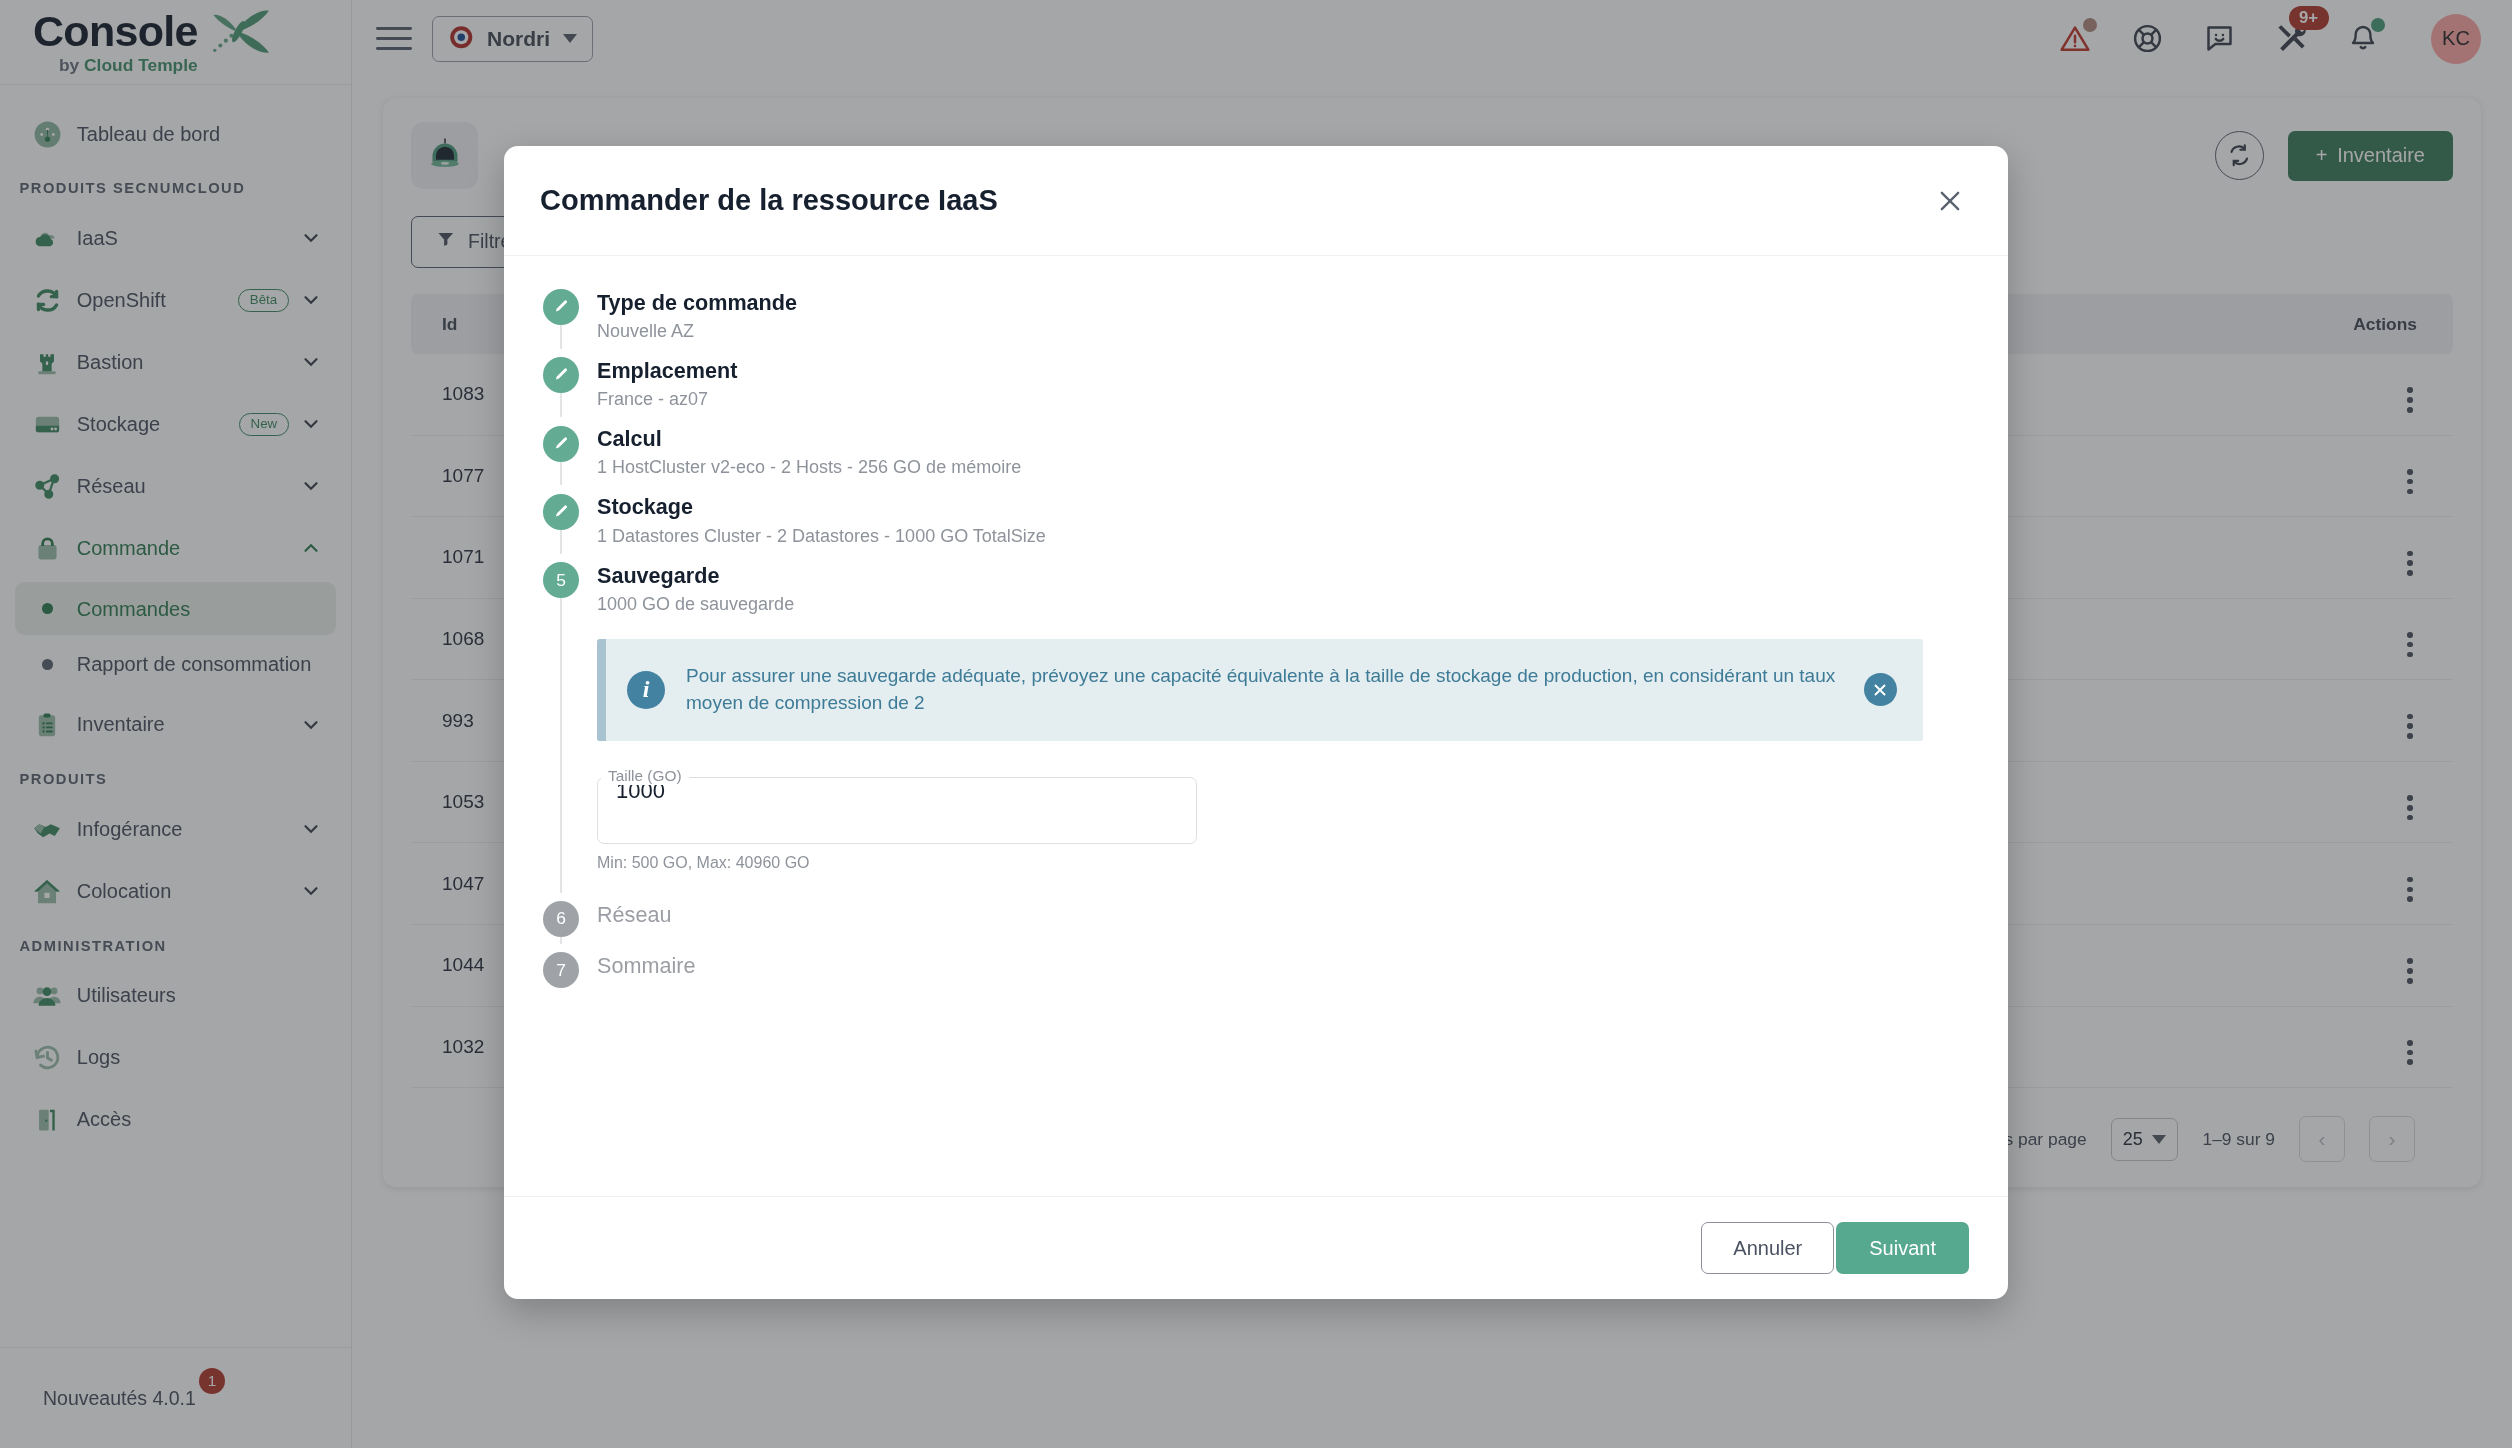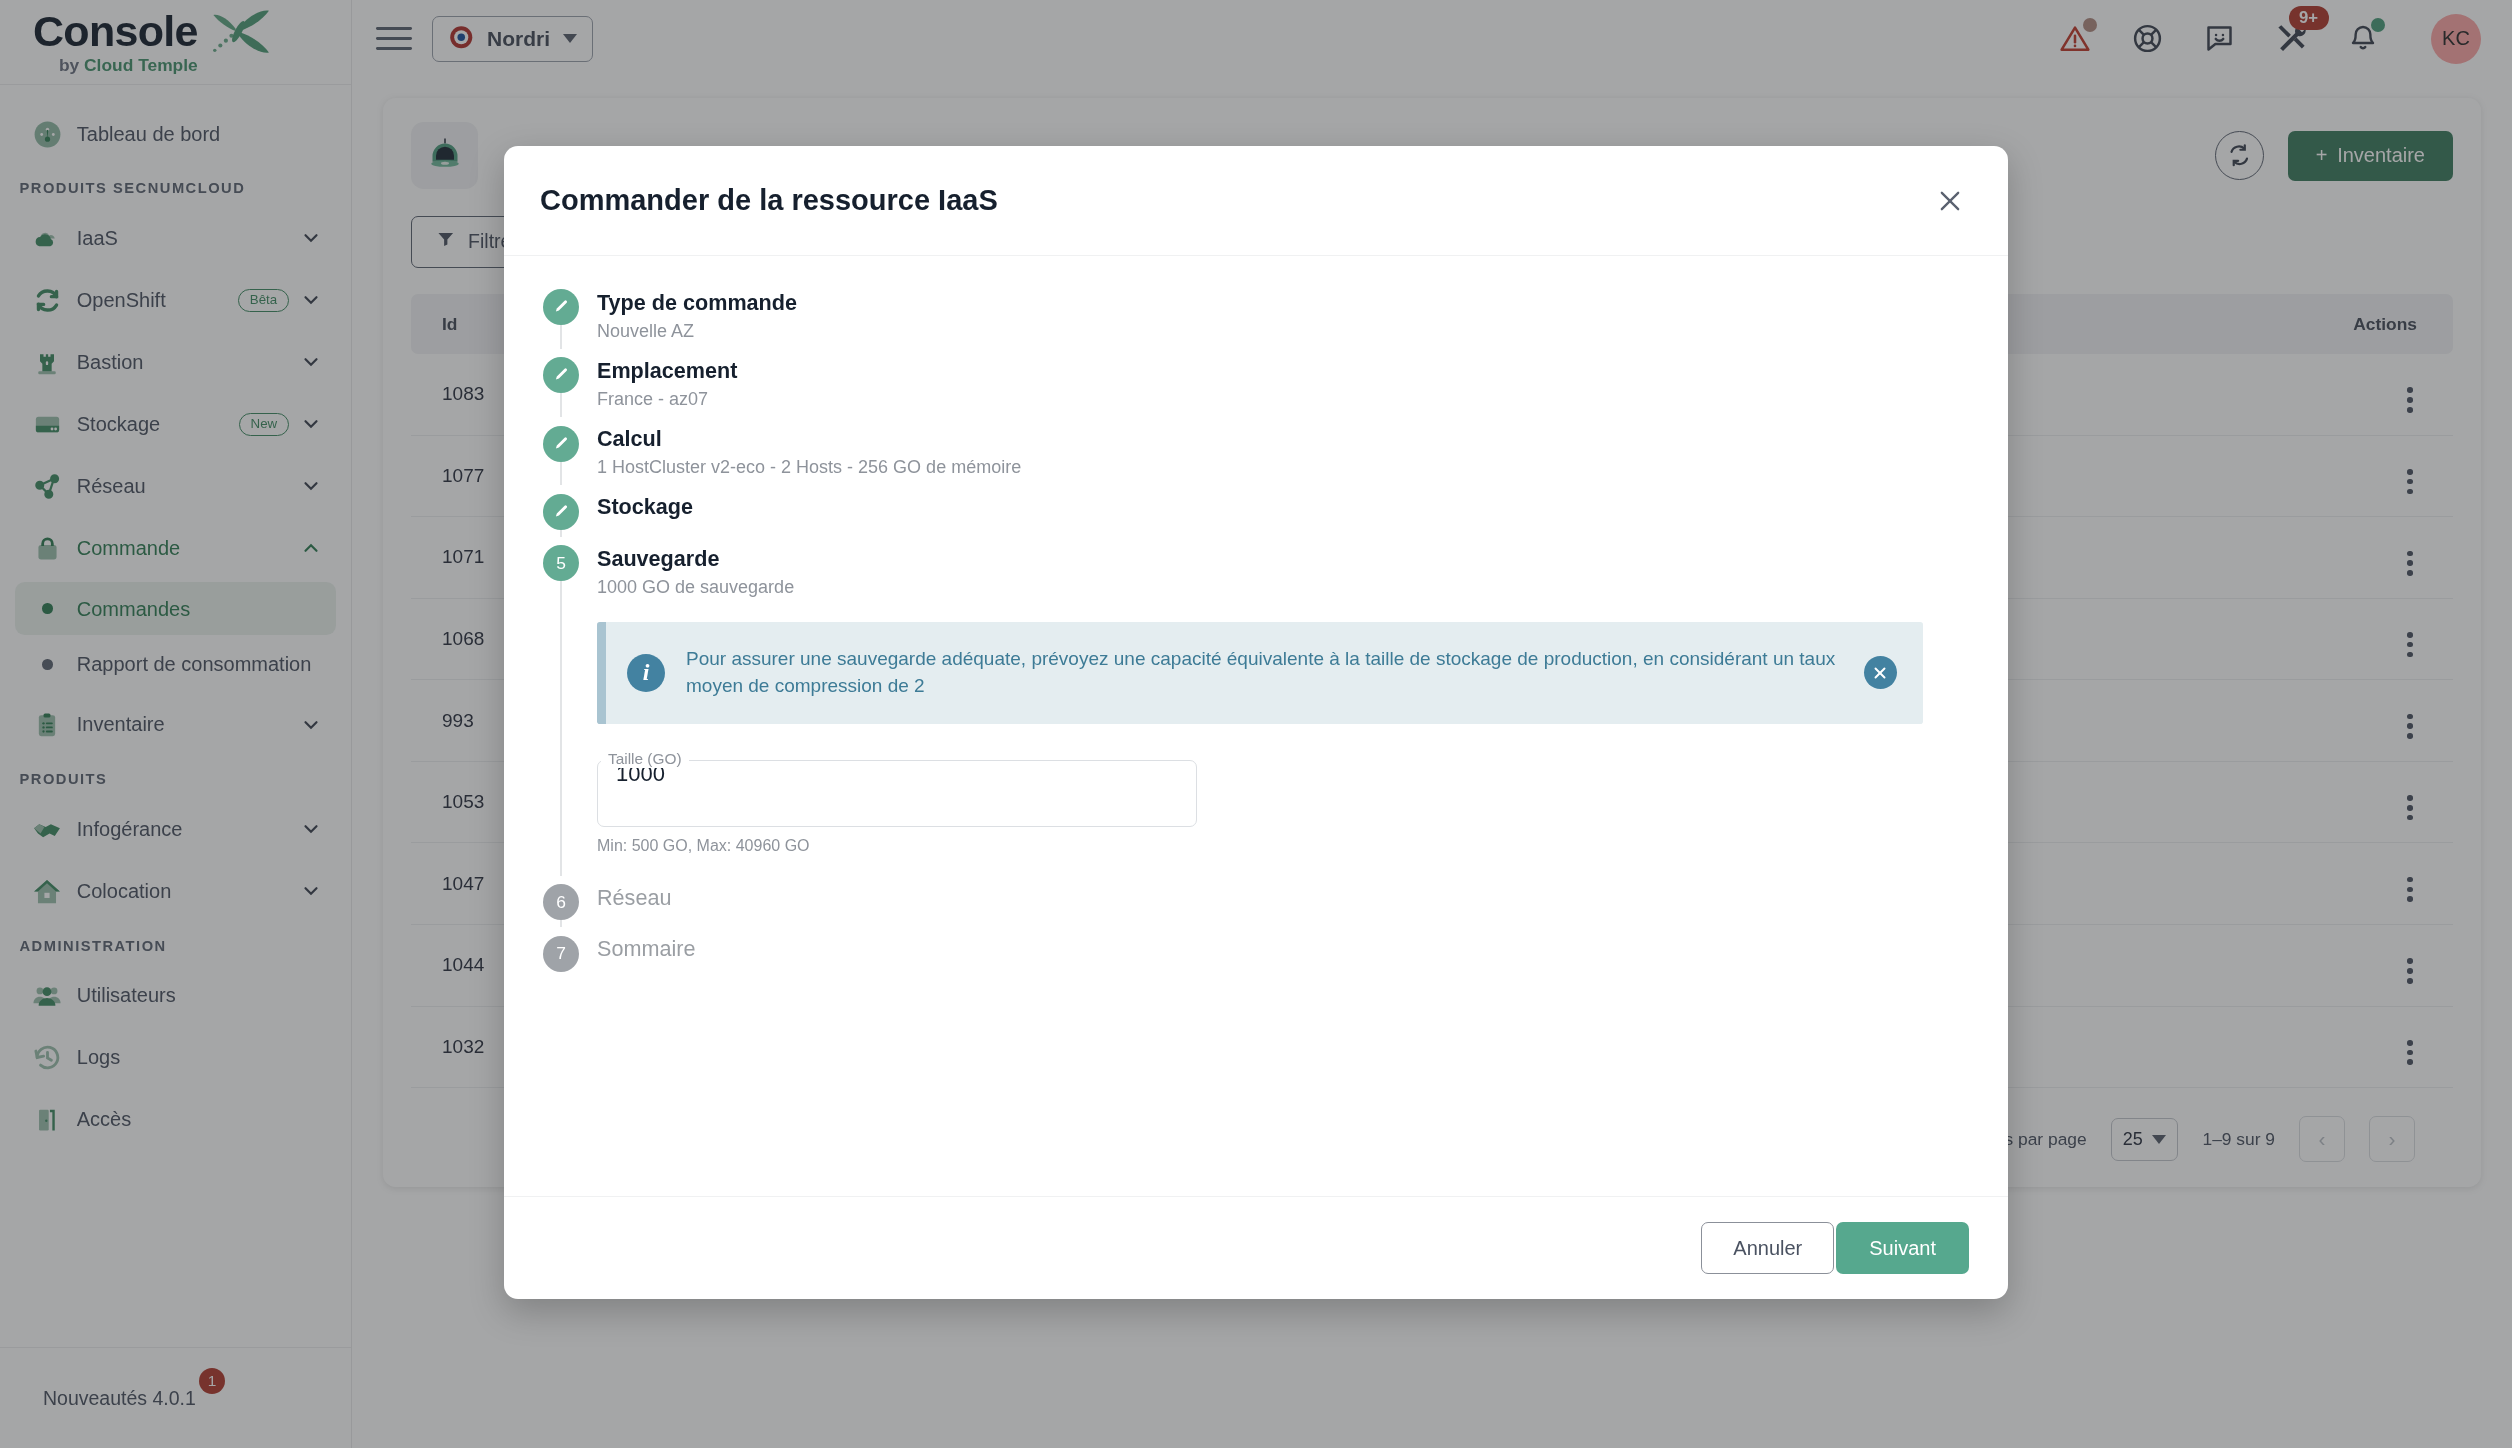--- a/index.html
+++ b/index.html
@@ -793,20 +793,21 @@
           <div class="step-rail">
             <div class="step-circle done">
               <svg width="18" height="18" viewBox="0 0 24 24" fill="#fff">
                   <path d="M16.8 3.6a2 2 0 0 1 2.8 2.8L9.2 16.8l-4 1.2 1.2-4z"></path>
                 </svg>
             </div>
             <div class="step-line"></div>
           </div>
           <div class="step-main">
             <div class="step-title">Stockage</div>
+            <div class="step-sub">1 Datastores Cluster - 2 Datastores - 1000 GO TotalSize</div>
           </div>
         </div>
 
         <div class="step">
           <div class="step-rail">
             <div class="step-circle current">5</div>
             <div class="step-line"></div>
           </div>
           <div class="step-main">
             <div class="step-title">Sauvegarde</div>

